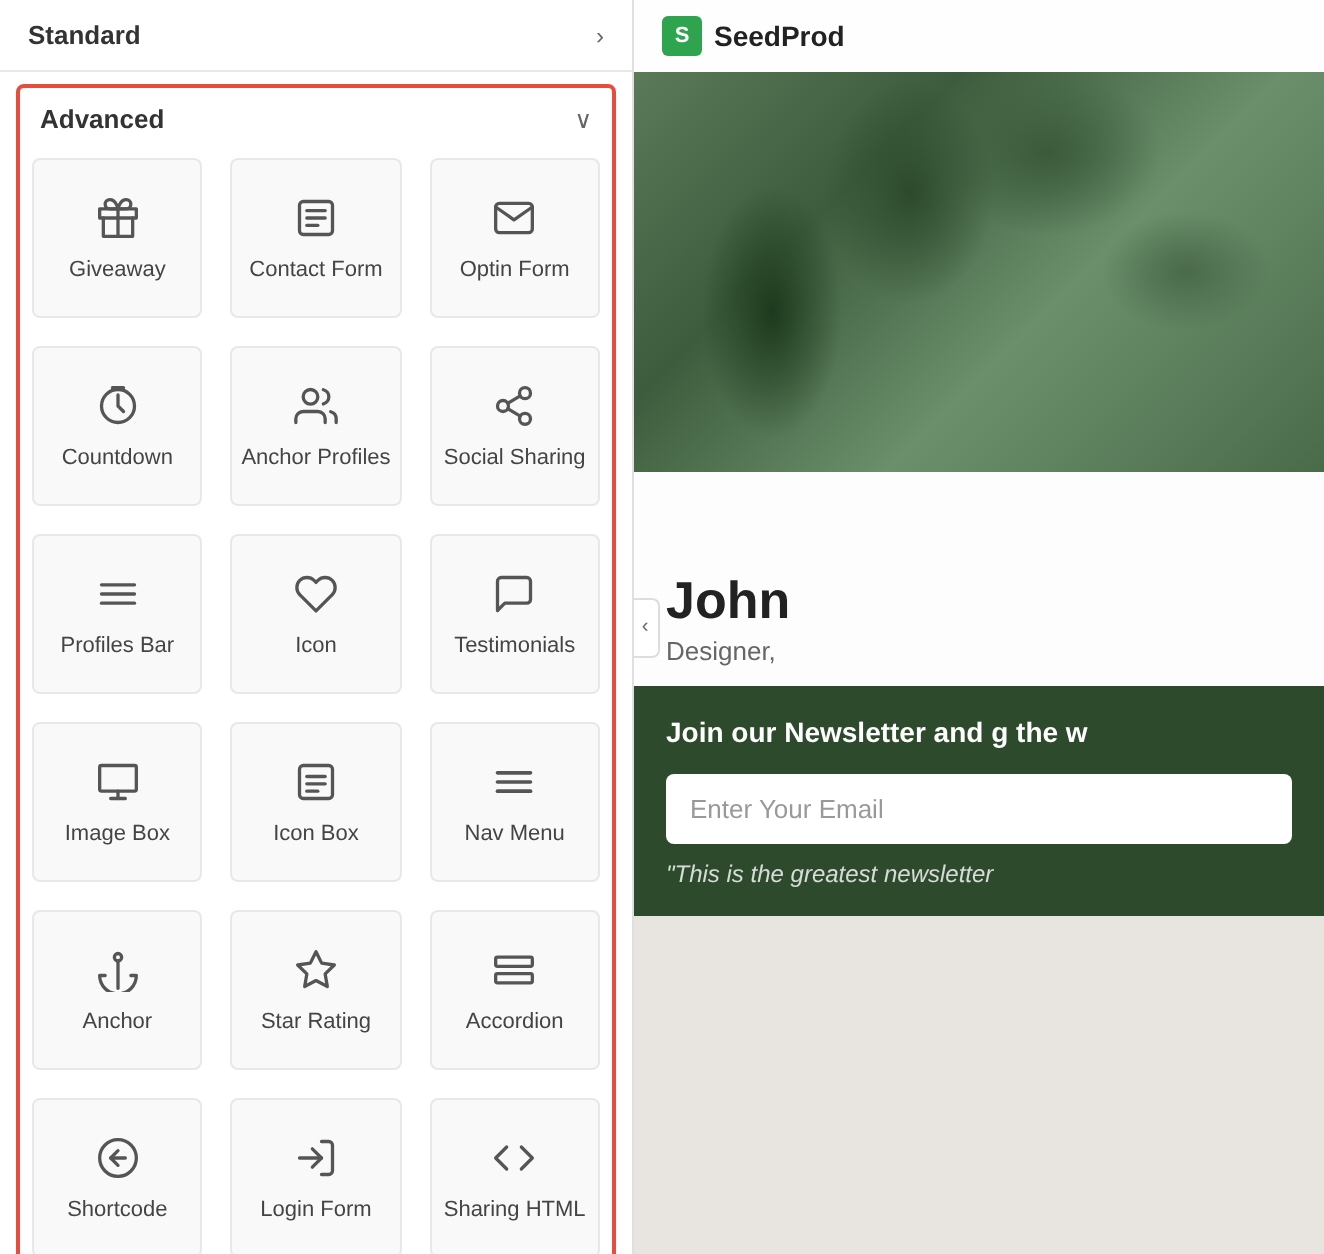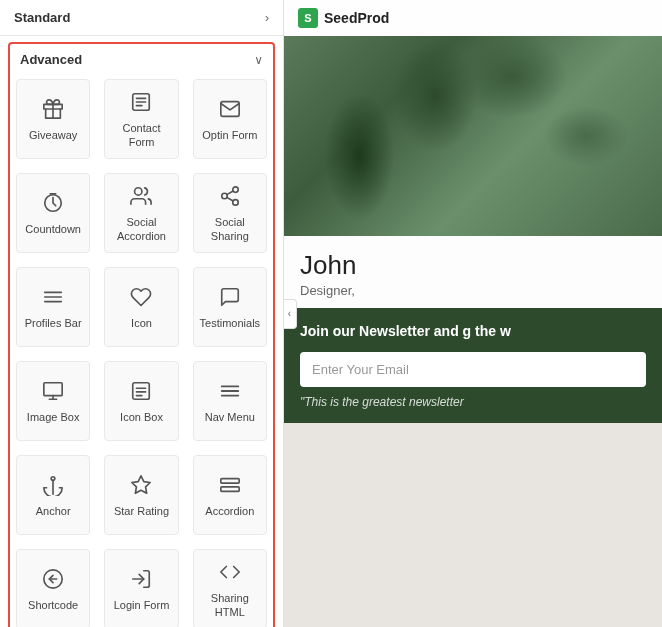--- a/index.html
+++ b/index.html
@@ -7,21 +7,21 @@
       font-family: -apple-system, BlinkMacSystemFont, 'Segoe UI', sans-serif;
       background: #f0f0f0;
       width: 662px;
       height: 627px;
       overflow: hidden;
       display: flex;
     }
 
     
     .left-panel {
-      width: 284px;
+      width: 317px;
       background: #fff;
       height: 627px;
       overflow-y: auto;
       flex-shrink: 0;
       padding: 0 0 12px 0;
       border-right: 1px solid #e0e0e0;
     }
 
     .section-header {
       display: flex;
@@ -155,22 +155,23 @@
         radial-gradient(ellipse 70px 50px at 80% 50%, #4a6a4a 0%, transparent 60%);
     }
 
     .profile-section {
       background: rgba(255,255,255,0.92);
       padding: 14px 16px 10px 16px;
     }
 
     .profile-name {
       font-size: 26px;
-      font-weight: 400;
+      font-weight: 700;
       color: #222;
+      margin-top: 35px;
     }
 
     .profile-title {
       font-size: 13px;
       color: #666;
       margin-top: 2px;
     }
 
     .newsletter-section {
       background: #2d4a2d;
@@ -272,21 +273,21 @@
             </svg></div>
           <div class="grid-item-label">Countdown</div>
         </div>
         <div class="grid-item">
           <div class="grid-item-icon"><svg width="22" height="22" viewBox="0 0 24 24" fill="none" stroke="#555" stroke-width="1.8" stroke-linecap="round" stroke-linejoin="round">
               <path d="M17 21v-2a4 4 0 0 0-4-4H5a4 4 0 0 0-4 4v2"></path>
               <circle cx="9" cy="7" r="4"></circle>
               <path d="M23 21v-2a4 4 0 0 0-3-3.87"></path>
               <path d="M16 3.13a4 4 0 0 1 0 7.75"></path>
             </svg></div>
-          <div class="grid-item-label">Social Accordion</div>
+          <div class="grid-item-label">Anchor Profiles</div>
         </div>
         <div class="grid-item">
           <div class="grid-item-icon"><svg width="22" height="22" viewBox="0 0 24 24" fill="none" stroke="#555" stroke-width="1.8" stroke-linecap="round" stroke-linejoin="round">
               <circle cx="18" cy="5" r="3"></circle>
               <circle cx="6" cy="12" r="3"></circle>
               <circle cx="18" cy="19" r="3"></circle>
               <line x1="8.59" y1="13.51" x2="15.42" y2="17.49"></line>
               <line x1="15.41" y1="6.51" x2="8.59" y2="10.49"></line>
             </svg></div>
           <div class="grid-item-label">Social Sharing</div>

